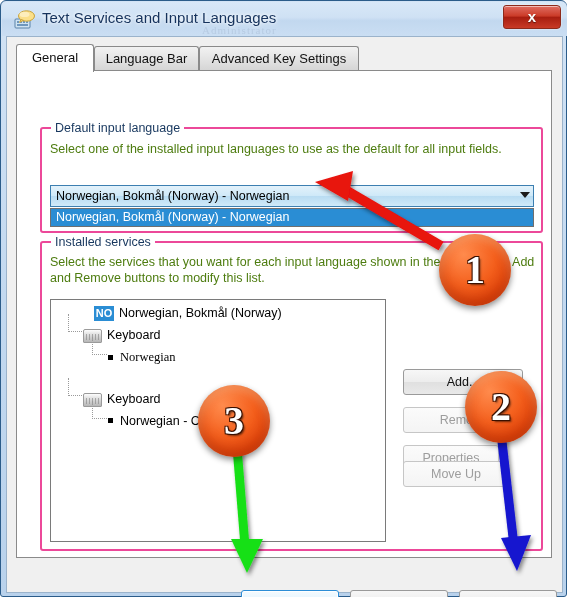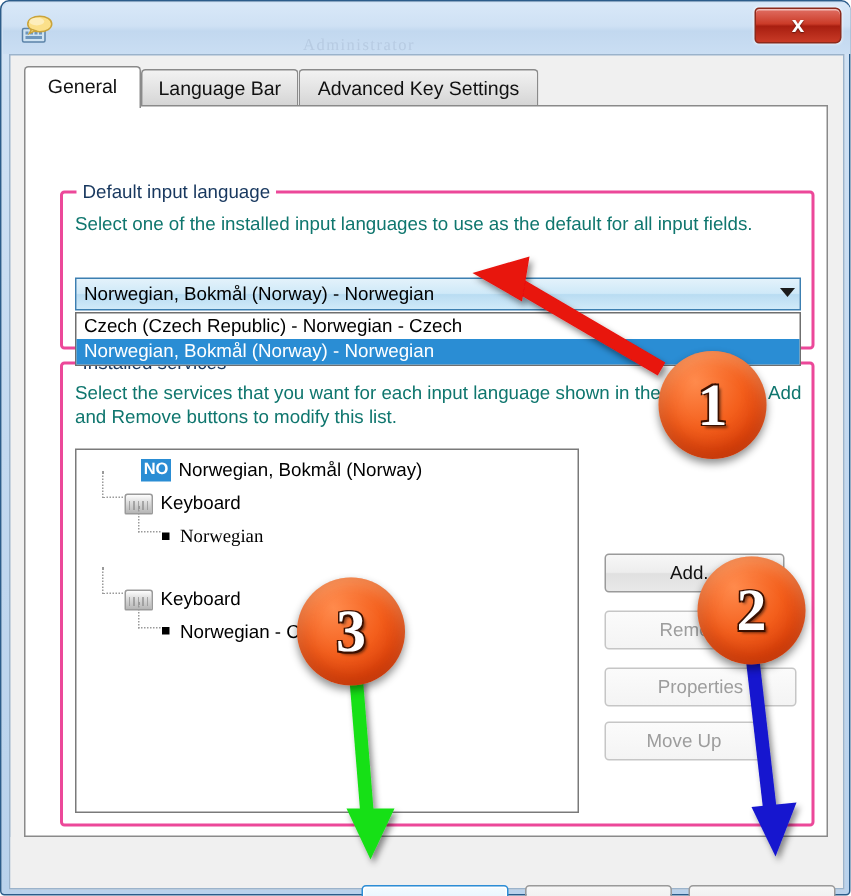--- a/index.html
+++ b/index.html
@@ -92,21 +92,21 @@
     border:2px solid #ec4899;
     border-radius:3px;
   }
   .group-legend{
     position:absolute;top:-8px;left:9px;
     background:#ffffff;padding:0 4px;
     font-size:12.5px;color:#17375e;
     white-space:nowrap;
   }
   .desc{
-    position:absolute;font-size:12.5px;color:#0f766e;line-height:16px;
+    position:absolute;font-size:12.5px;color:#4d7c0f;line-height:16px;
   }
   
   .combo{
     position:absolute;left:43px;top:148px;width:484px;height:22px;
     box-sizing:border-box;
     border:1px solid #3c7fb1;
     background:linear-gradient(to bottom,#e3f2fb 0%,#cfe9f8 48%,#b9dcf2 52%,#d0eaf9 100%);
     font-size:12.5px;color:#000;
     line-height:20px;padding-left:5px;
     white-space:nowrap;overflow:hidden;
@@ -221,20 +221,21 @@
           <rect x="6" y="11" width="2" height="2"></rect>
         <rect x="9" y="11" width="2" height="2"></rect>
           <rect x="12" y="11" width="2" height="2"></rect>
         <rect x="3" y="14" width="11" height="2"></rect>
       </g>
       <ellipse cx="12.5" cy="6" rx="8" ry="5.2" fill="#fbe08a" stroke="#c9a33a" stroke-width="1"></ellipse>
       <ellipse cx="10.5" cy="4.4" rx="5" ry="2.6" fill="#fdf0c4" opacity=".85"></ellipse>
       <path d="M7 9.6 L5.5 12.4 L9.6 10.4 Z" fill="#fbe08a" stroke="#c9a33a" stroke-width="1"></path>
     </svg>
     <div class="ghost-text">Administrator</div>
+    <div class="title-text">Text Services and Input Languages</div>
     <div class="close-btn">x</div>
   </div>
 
   <div class="client">
 
     <div class="tabstrip">
       <div class="tab selected" style="left:0;width:78px;">General</div>
       <div class="tab" style="left:78px;width:105px;">Language Bar</div>
       <div class="tab" style="left:183px;width:160px;">Advanced Key Settings</div>
     </div>
@@ -245,21 +246,20 @@
       <div class="group-legend">Default input language</div>
     </div>
     <div class="desc" style="left:43px;top:104px;width:480px;">Select one of the installed input languages to use as the default for all input fields.</div>
 
     <div class="combo">
       <span>Norwegian, Bokmål (Norway) - Norwegian</span>
       <span class="combo-arrow"></span>
     </div>
 
     <div class="dropdown">
-      <div class="dd-item">Czech (Czech Republic) - Norwegian - Czech</div>
       <div class="dd-item selected">Norwegian, Bokmål (Norway) - Norwegian</div>
     </div>
 
     <div class="groupbox" style="left:33px;top:204px;width:503px;height:310px;">
       <div class="group-legend">Installed services</div>
     </div>
     <div class="desc" style="left:43px;top:217px;width:487px;">Select the services that you want for each input language shown in the list. Use the Add and Remove buttons to modify this list.</div>
 
     <div class="treebox">
 
@@ -280,22 +280,22 @@
         <span class="kbd-icon"></span><span>Keyboard</span>
       </div>
       <div class="dash" style="left:41px;top:101px;width:14px;height:17px;"></div>
       <div class="tnode" style="left:57px;top:114px;">
         <span class="bullet"></span><span>Norwegian - Czech</span>
       </div>
     </div>
 
     <div class="btn" style="left:396px;top:332px;width:120px;height:26px;line-height:24px;">Add...</div>
     <div class="btn disabled" style="left:396px;top:370px;width:120px;height:26px;line-height:24px;">Remove</div>
-    <div class="btn disabled" style="left:396px;top:408px;width:128px;height:26px;line-height:24px;">Properties</div>
-    <div class="btn disabled" style="left:396px;top:444px;width:106px;height:26px;line-height:24px;">Move Up</div>
+    <div class="btn disabled" style="left:396px;top:408px;width:96px;height:26px;line-height:24px;">Properties</div>
+    <div class="btn disabled" style="left:396px;top:424px;width:106px;height:26px;line-height:24px;">Move Up</div>
 
     <div class="bottombar"></div>
     <div class="btn default" style="left:234px;top:553px;width:98px;height:26px;line-height:24px;">OK</div>
     <div class="btn" style="left:343px;top:553px;width:98px;height:26px;line-height:24px;">Cancel</div>
     <div class="btn" style="left:452px;top:553px;width:98px;height:26px;line-height:24px;">Apply</div>
 
   </div>
 
   <svg class="arrow-svg" style="left:0;top:0;width:567px;height:597px;" viewBox="0 0 567 597">
     <defs>

